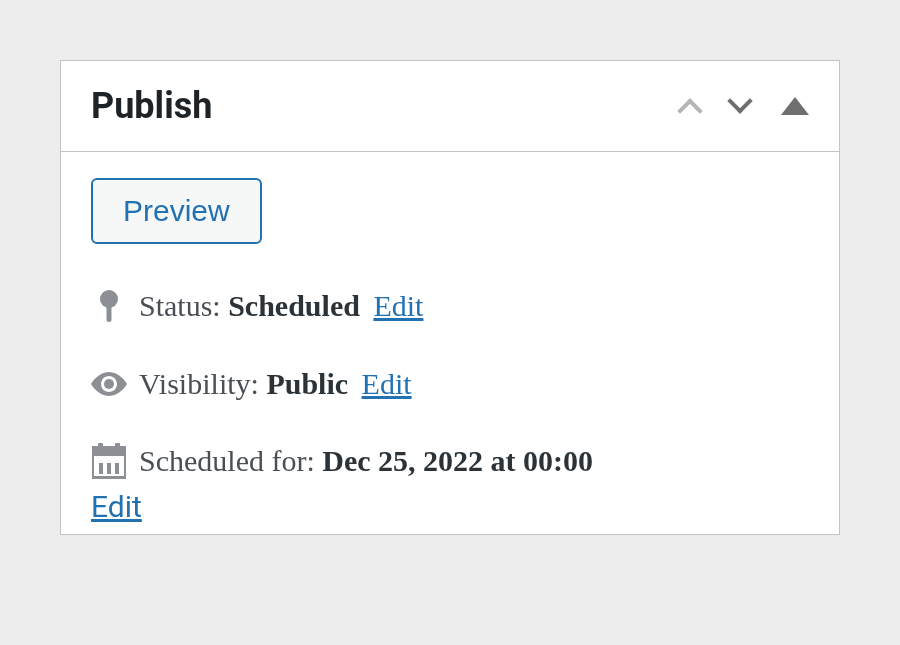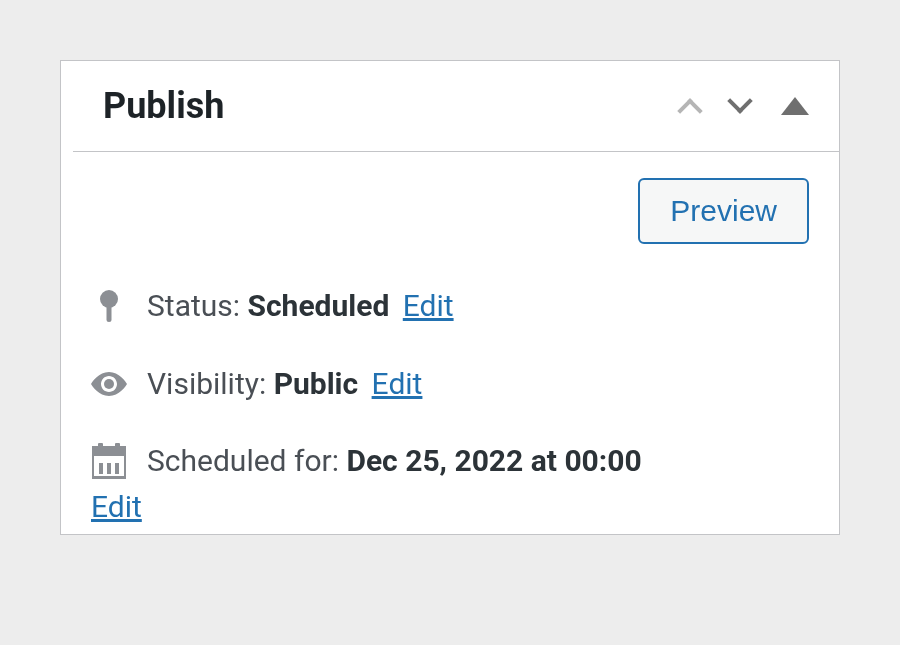--- a/index.html
+++ b/index.html
@@ -21,21 +21,20 @@
       border: 1px solid #c3c4c7;
       width: 100%;
     }
 
     .panel-header {
       display: flex;
       align-items: center;
       justify-content: space-between;
       border-bottom: 1px solid #c3c4c7;
       padding: 24px 30px;
-      margin-left: 12px;
     }
 
     .panel-title {
       font-size: 36px;
       font-weight: 700;
       color: #1d2327;
     }
 
     .header-controls {
       display: flex;
@@ -70,44 +69,45 @@
       border-right: 14px solid transparent;
       border-bottom: 18px solid #6f6f6f;
     }
 
     .panel-body {
       padding: 26px 30px 10px 30px;
     }
 
     .preview-row {
       display: flex;
-      justify-content: flex-end;
+      justify-content: flex-start;
       margin-bottom: 40px;
     }
 
     .preview-button {
       background: #f6f7f7;
       border: 2px solid #2271b1;
       border-radius: 6px;
       color: #2271b1;
       font-size: 30px;
       font-weight: 400;
       padding: 14px 30px;
       cursor: pointer;
     }
 
     .meta-row {
       display: flex;
       align-items: flex-start;
-      gap: 20px;
+      gap: 12px;
       margin-bottom: 34px;
       font-size: 30px;
       color: #3c434a;
       line-height: 1.45;
       flex-wrap: wrap;
+      font-family: Liberation Serif, serif;
     }
 
     .meta-icon {
       flex: 0 0 36px;
       height: 36px;
       display: flex;
       align-items: center;
       justify-content: center;
       color: #8c8f94;
       margin-top: 4px;

